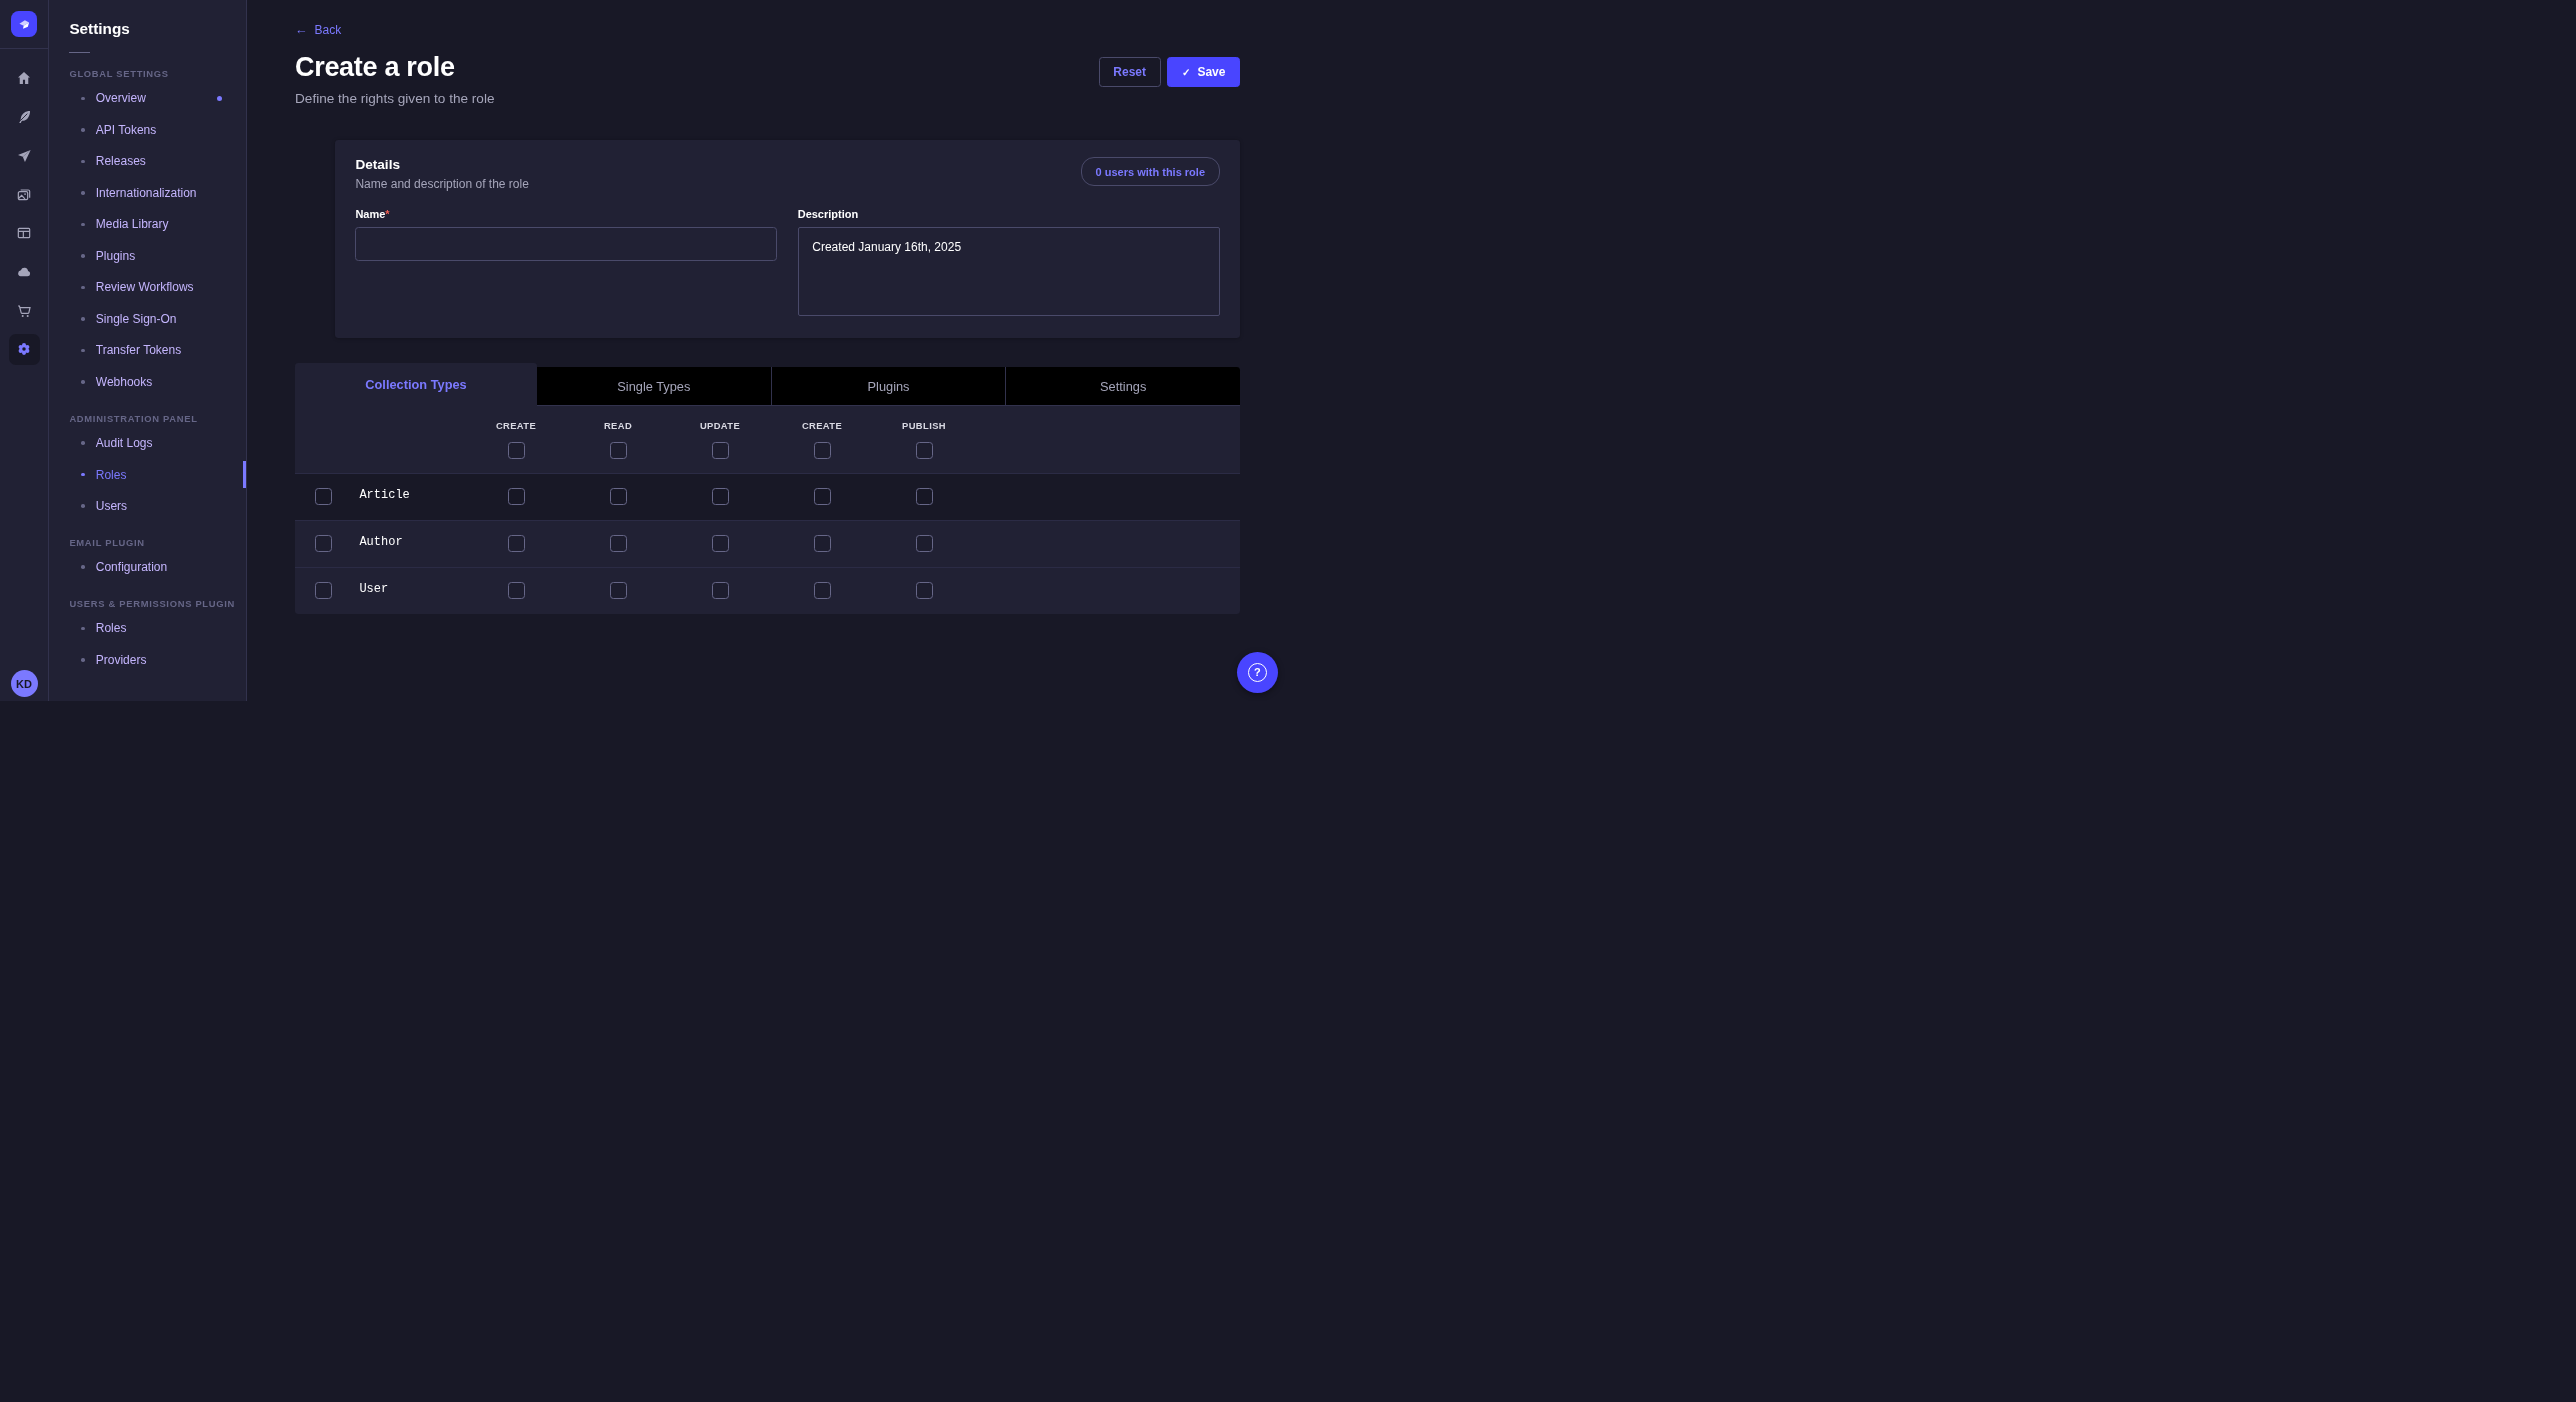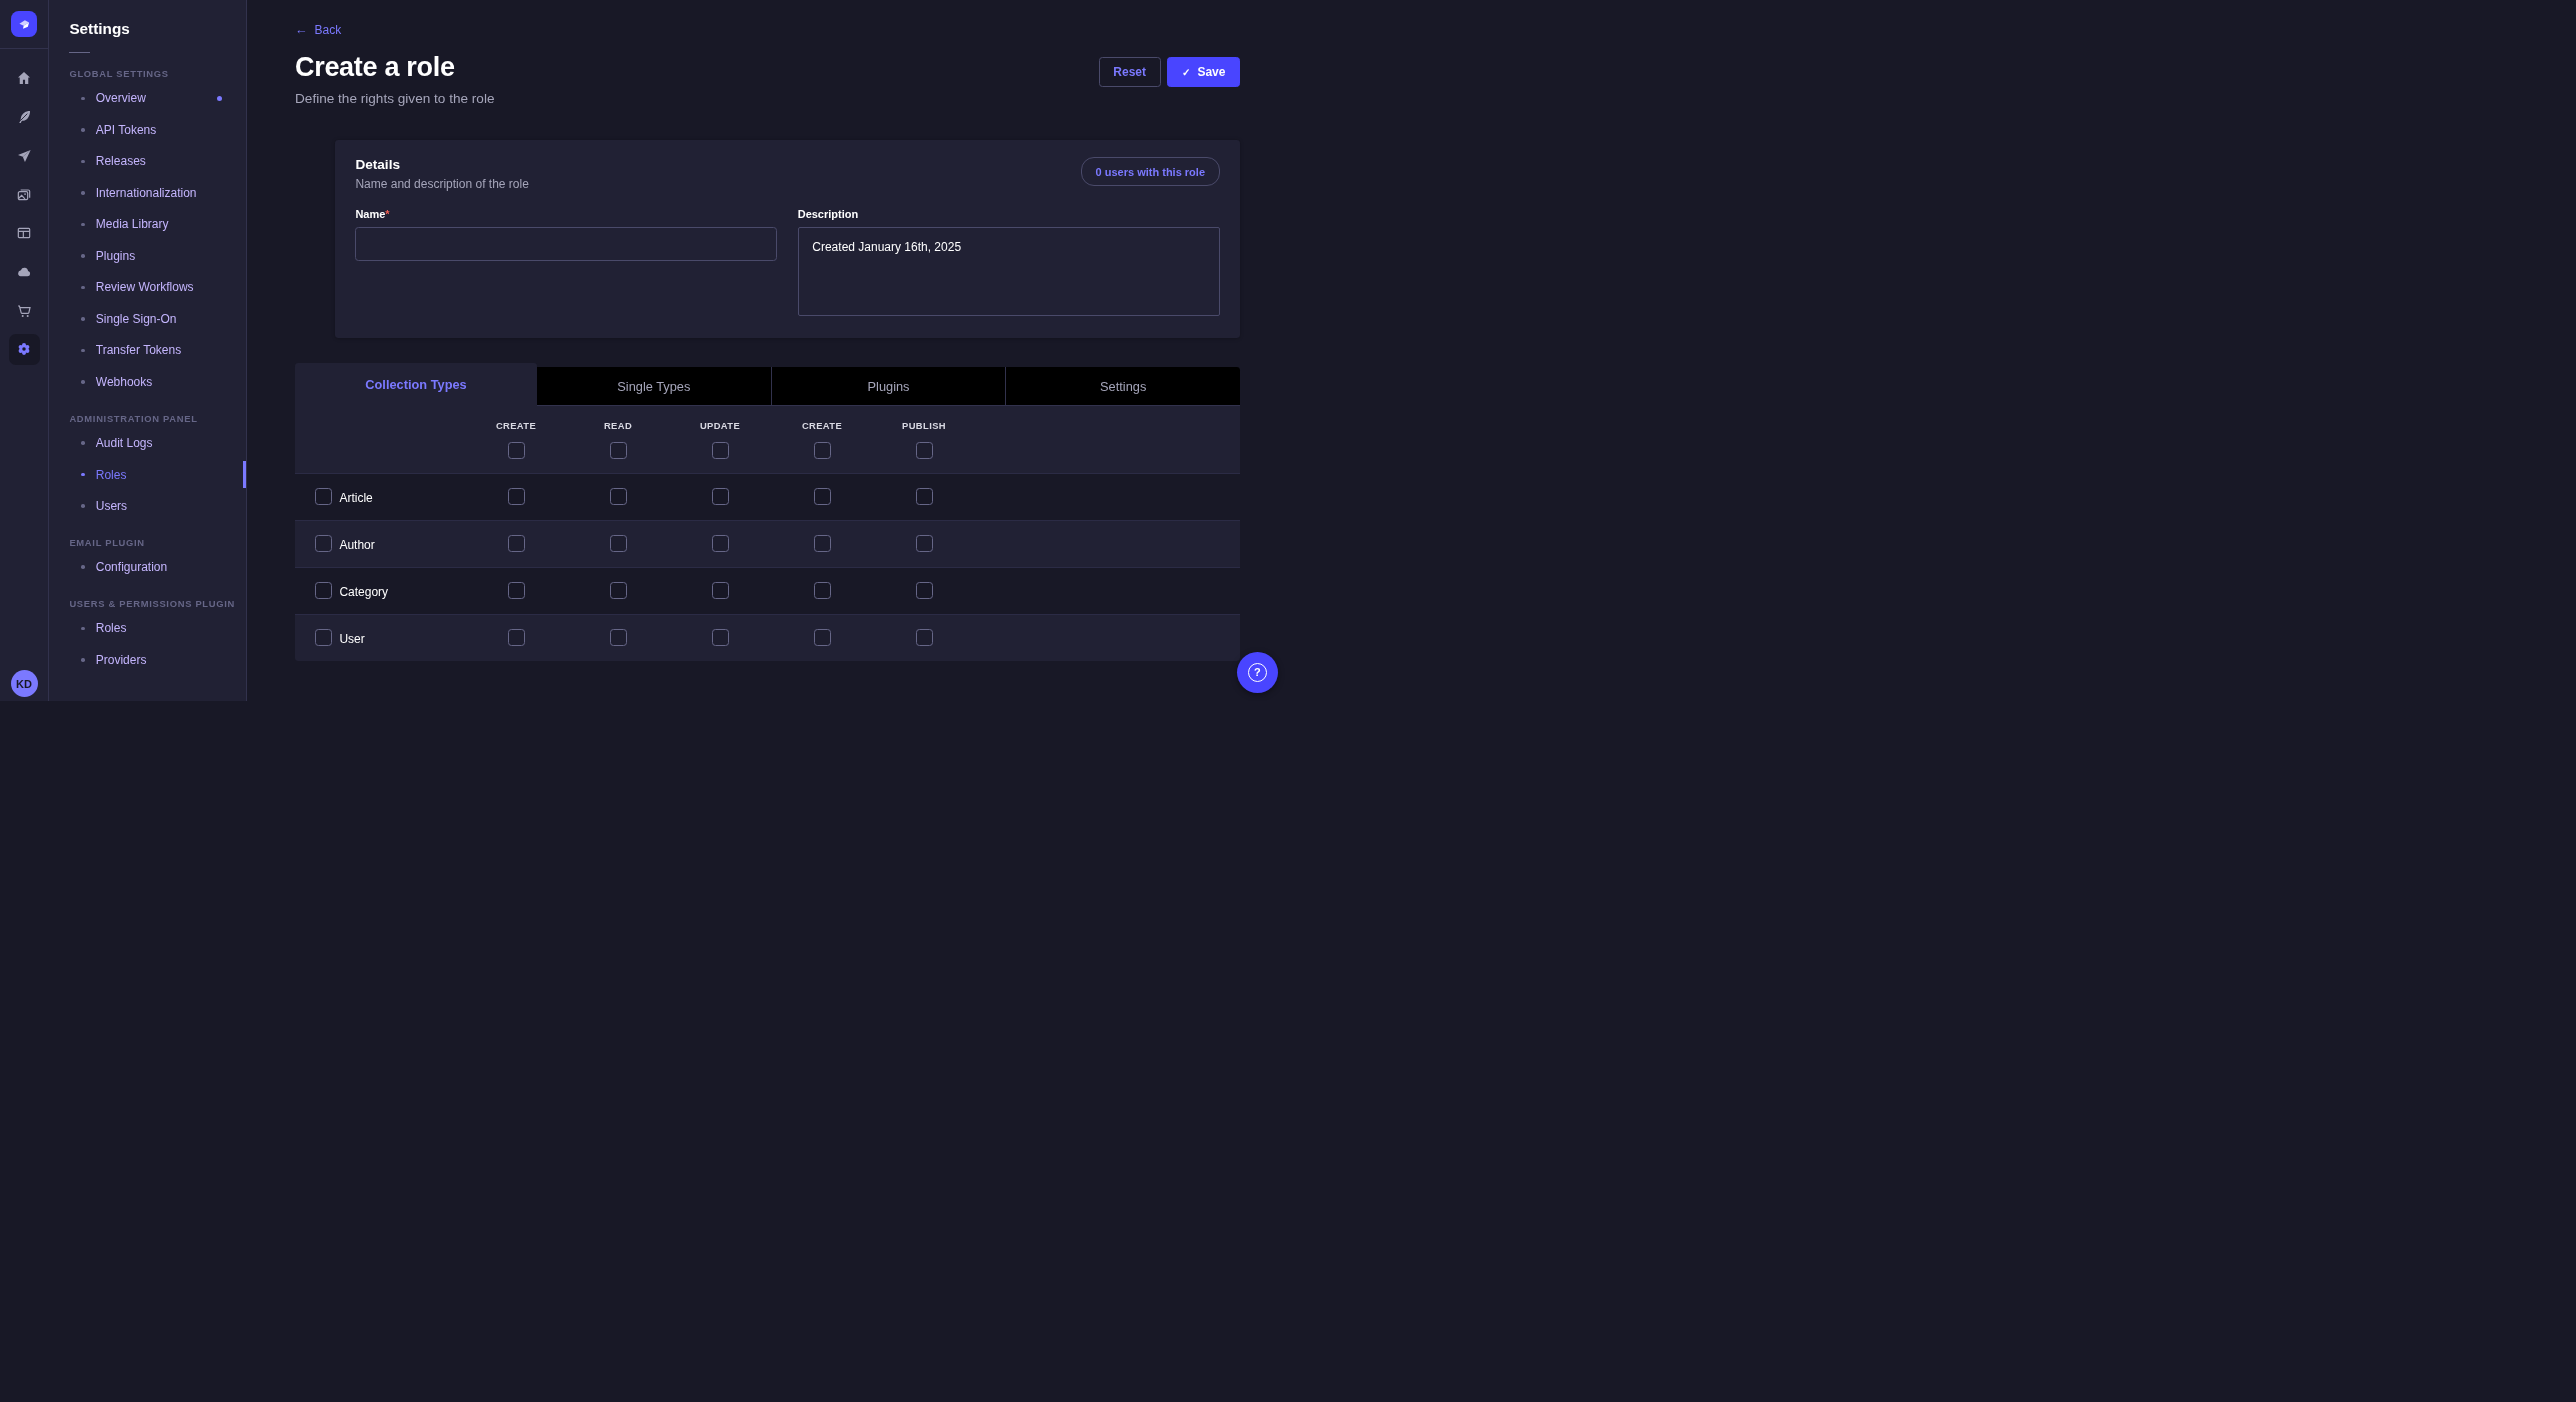--- a/index.html
+++ b/index.html
@@ -86,21 +86,21 @@
   .perm-grid { display:grid; grid-template-columns:170px 102px 102px 102px 102px 102px 1fr;
                align-items:center; }
   .perm-header { padding:13.6px 0 13.6px; }
   .col-head { color:#d9d9e3; font-size:9.4px; font-weight:bold; letter-spacing:0.4px;
               text-align:center; }
   .col-check { display:flex; justify-content:center; margin-top:11px; }
   .checkbox { width:17px; height:17px; border:0.9px solid #666687; border-radius:3.4px;
               background:rgba(24,24,38,.35); cursor:pointer; flex-shrink:0; }
   .perm-row { height:47px; border-top:0.9px solid #2b2b45; }
   .perm-row.dark { background:#181826; }
-  .row-label { display:flex; align-items:flex-end; gap:7px; padding-left:20.4px; }
+  .row-label { display:flex; align-items:flex-start; gap:27px; padding-left:20.4px;font-family:Liberation Mono, monospace; }
   .row-name { color:#ffffff; font-size:12px; }
   .cell-check { display:flex; justify-content:center; }
 
   
   .help-fab { position:absolute; right:10.2px; bottom:8.5px; width:41px; height:41px; border-radius:50%;
               background:#4945ff; border:none; cursor:pointer; display:flex; align-items:center;
               justify-content:center; box-shadow:0 1.7px 6.8px rgba(0,0,0,.4); }
   .help-glyph { width:19px; height:19px; border:1.7px solid #ffffff; border-radius:50%; color:#ffffff;
                 font-size:11px; font-weight:bold; display:flex; align-items:center; justify-content:center; }
 </style>
@@ -395,42 +395,20 @@
             </div>
           <div class="cell-check">
               <span class="checkbox"></span>
             </div>
           <div class="cell-check">
               <span class="checkbox"></span>
             </div>
           <div></div>
         </div>
 
-        <div class="perm-grid perm-row dark">
-          <div class="row-label">
-            <span class="checkbox"></span>
-            <span class="row-name">Category</span>
-          </div>
-          <div class="cell-check">
-              <span class="checkbox"></span>
-            </div>
-          <div class="cell-check">
-              <span class="checkbox"></span>
-            </div>
-          <div class="cell-check">
-              <span class="checkbox"></span>
-            </div>
-          <div class="cell-check">
-              <span class="checkbox"></span>
-            </div>
-          <div class="cell-check">
-              <span class="checkbox"></span>
-            </div>
-          <div></div>
-        </div>
 
         <div class="perm-grid perm-row">
           <div class="row-label">
             <span class="checkbox"></span>
             <span class="row-name">User</span>
           </div>
           <div class="cell-check">
               <span class="checkbox"></span>
             </div>
           <div class="cell-check">

